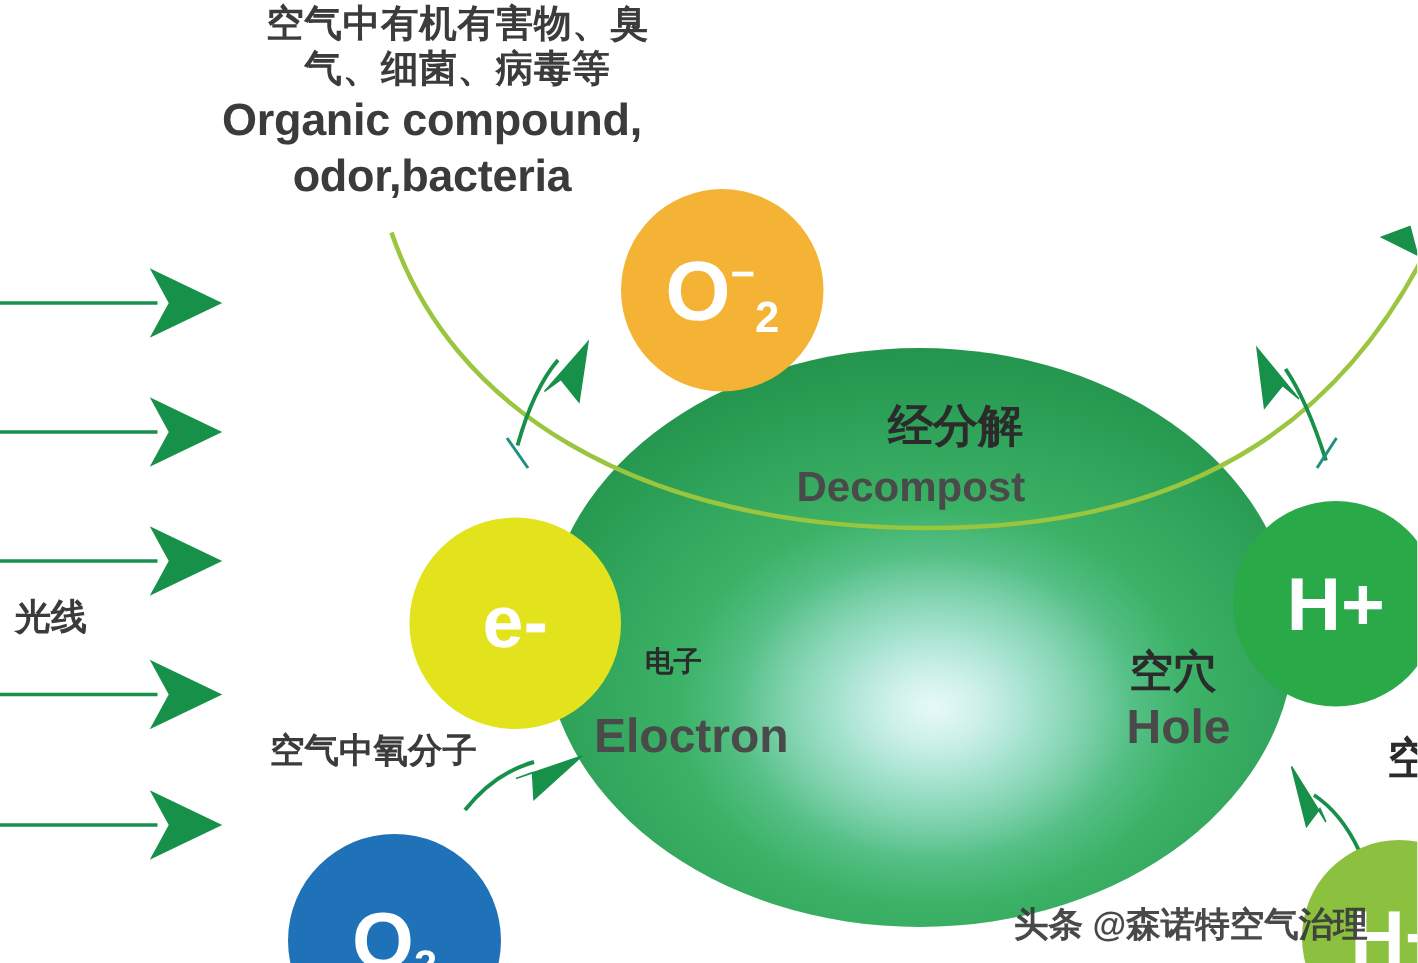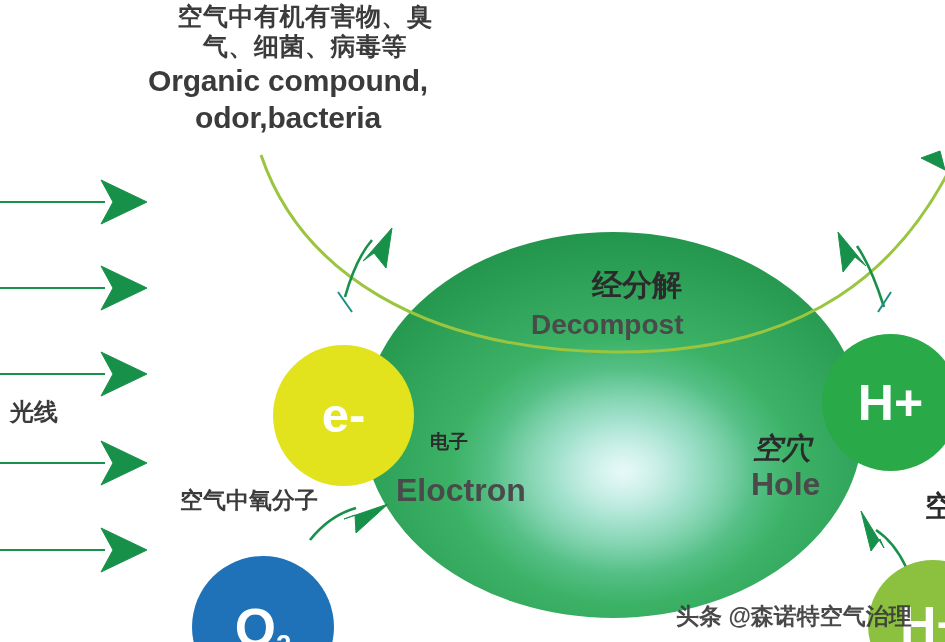--- a/index.html
+++ b/index.html
@@ -21,21 +21,21 @@
   #light-label{left:10px;top:398px;font-size:24px;color:#3b3b3b;text-align:center;}
 
   #oxygen-label{left:180px;top:487px;font-size:23px;color:#3b3b3b;text-align:right;}
 
   #decompost-cn{left:568px;top:267px;font-size:30px;color:#2b2b2b;margin-left:24px;}
   #decompost-en{left:531px;top:308px;font-size:28px;color:#4a4a4a;}
 
   #electron-cn{left:430px;top:431px;font-size:19px;color:#2b2b2b;}
   #electron-en{left:396px;top:472px;font-size:32px;color:#4a4a4a;}
 
-  #hole-cn{left:753px;top:431px;font-size:29px;color:#2b2b2b;font-style:italic;}
+  #hole-cn{left:753px;top:431px;font-size:29px;color:#2b2b2b;}
   #hole-en{left:751px;top:466px;font-size:32px;color:#4a4a4a;}
 
   #right-clip-label{left:925px;top:489px;font-size:29px;color:#2b2b2b;}
 
   
   .bubble{position:absolute;border-radius:50%;display:flex;align-items:center;
           justify-content:center;color:#fff;font-weight:bold;}
   .bubble .lbl{display:block;line-height:1;}
 
   #bub-o2minus{left:414px;top:126px;width:135px;height:135px;background:#f5b335;}
@@ -147,20 +147,23 @@
 
   <div class="txt" id="decompost-cn">经分解</div>
   <div class="txt" id="decompost-en">Decompost</div>
 
   <div class="txt" id="electron-cn">电子</div>
   <div class="txt" id="electron-en">Eloctron</div>
 
   <div class="txt" id="hole-cn">空穴</div>
   <div class="txt" id="hole-en">Hole</div>
 
+  <div class="bubble" id="bub-o2minus">
+    <span class="lbl"><span>O</span><sup class="chg">−</sup><sub class="sb">2</sub></span>
+  </div>
 
 
   <div class="bubble" id="bub-e">
     <span class="lbl">e-</span>
   </div>
 
   <div class="bubble" id="bub-hplus">
     <span class="lbl">H+</span>
   </div>
 

